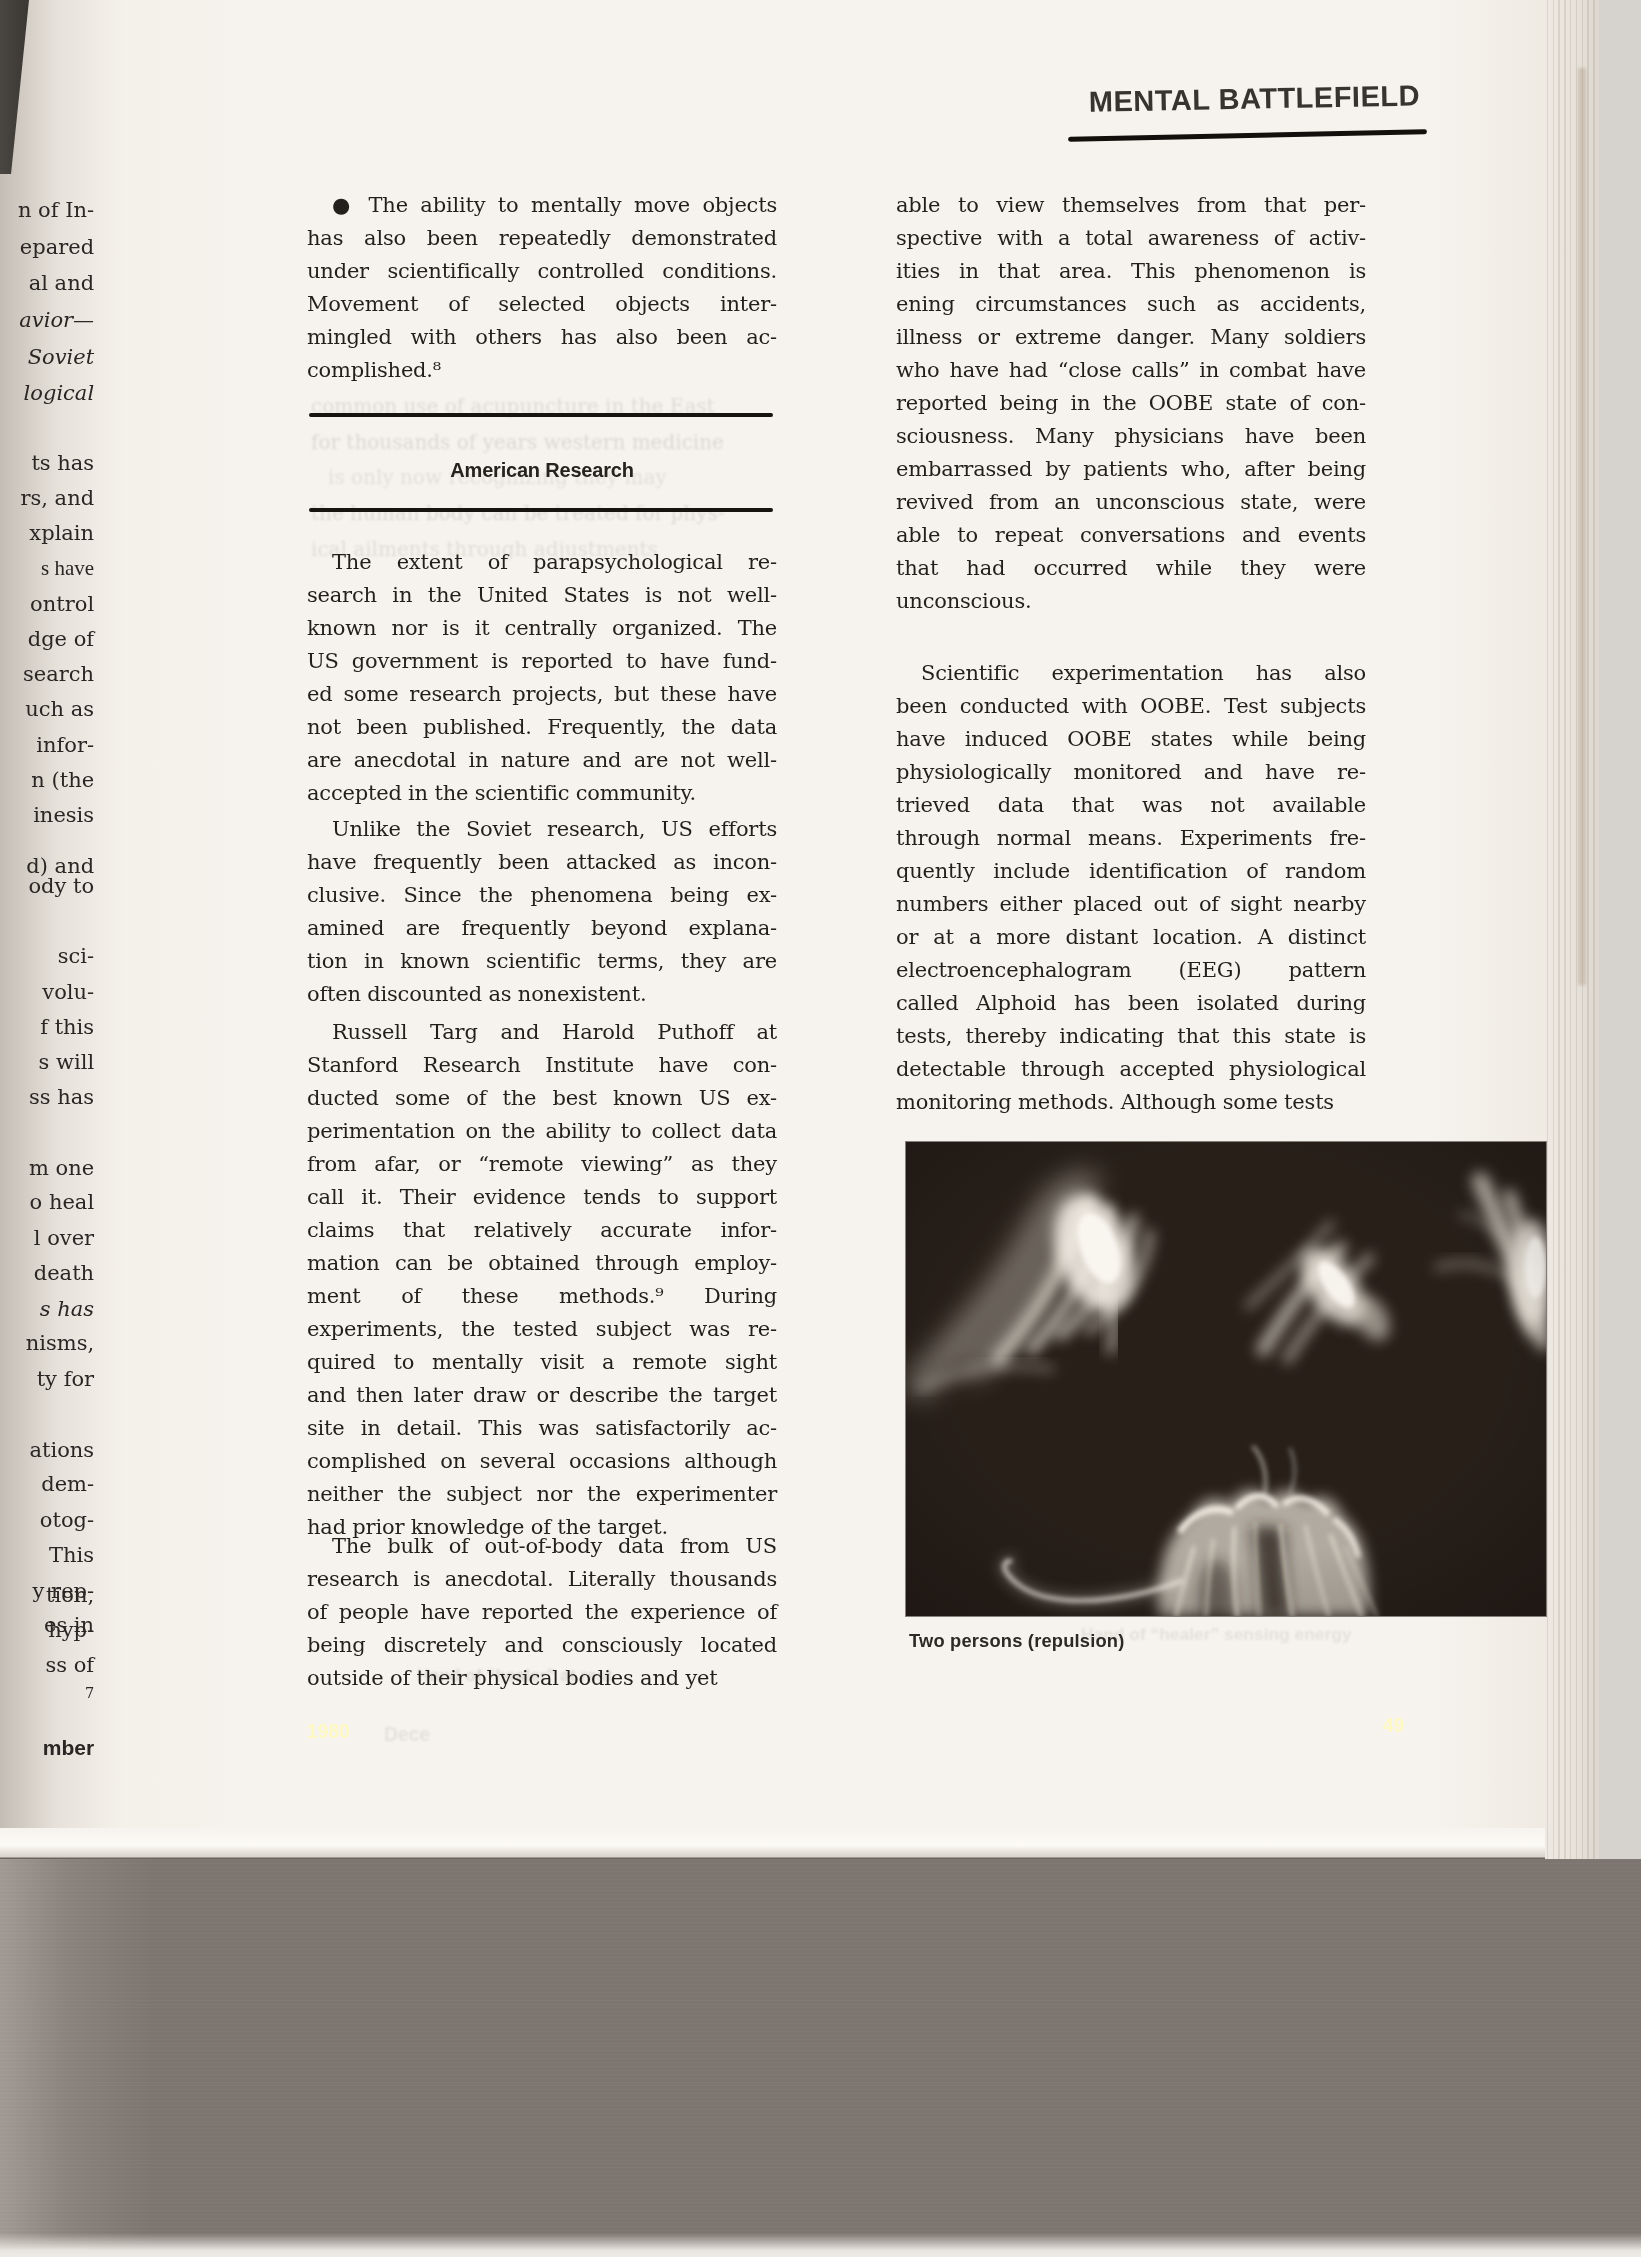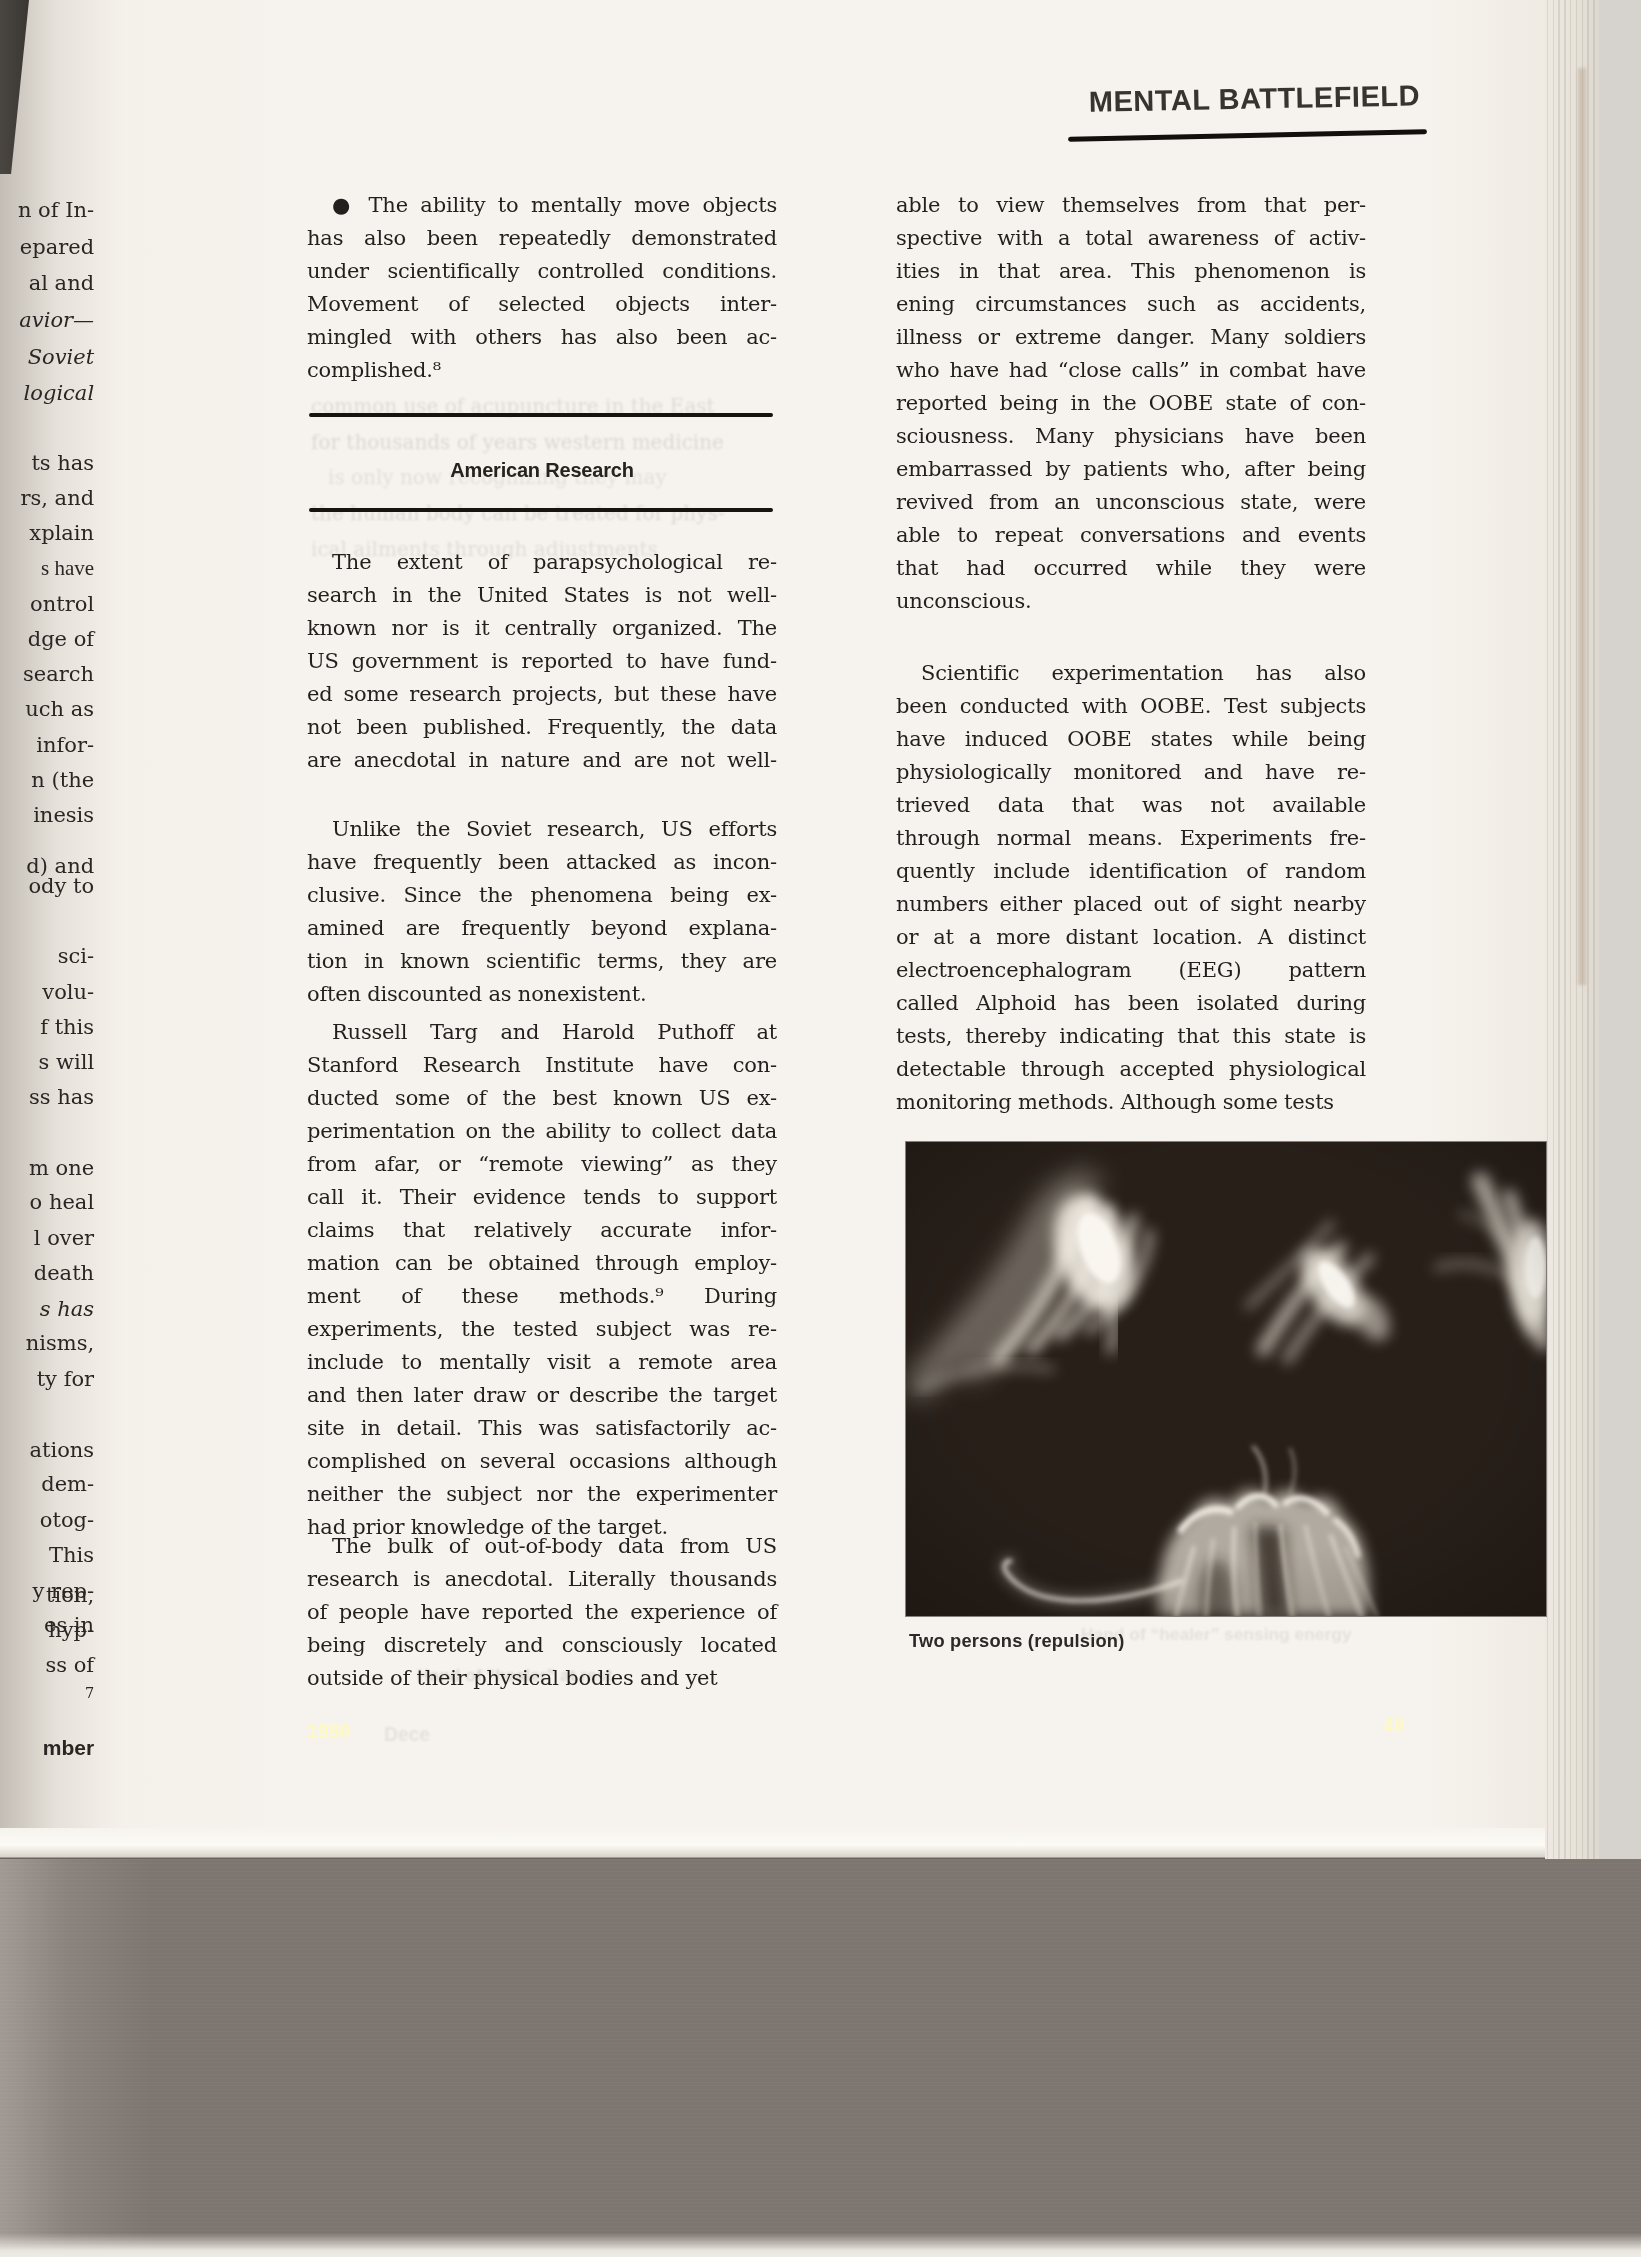--- a/index.html
+++ b/index.html
@@ -153,41 +153,42 @@
     <div class="sec-head" style="top:454px">American Research</div>
     <div class="rule" style="top:508px"></div>
     <div class="para" style="top:546px">
         <div class="line ind">The extent of parapsychological re-</div>
         <div class="line">search in the United States is not well-</div>
         <div class="line">known nor is it centrally organized. The</div>
         <div class="line">US government is reported to have fund-</div>
         <div class="line">ed some research projects, but these have</div>
         <div class="line">not been published. Frequently, the data</div>
         <div class="line">are anecdotal in nature and are not well-</div>
+        <div class="line last">accepted in the scientific community.</div>
       </div>
     <div class="para" style="top:813px">
         <div class="line ind">Unlike the Soviet research, US efforts</div>
         <div class="line">have frequently been attacked as incon-</div>
         <div class="line">clusive. Since the phenomena being ex-</div>
         <div class="line">amined are frequently beyond explana-</div>
         <div class="line">tion in known scientific terms, they are</div>
         <div class="line last">often discounted as nonexistent.</div>
       </div>
     <div class="para" style="top:1016px">
         <div class="line ind">Russell Targ and Harold Puthoff at</div>
         <div class="line">Stanford Research Institute have con-</div>
         <div class="line">ducted some of the best known US ex-</div>
         <div class="line">perimentation on the ability to collect data</div>
         <div class="line">from afar, or “remote viewing” as they</div>
         <div class="line">call it. Their evidence tends to support</div>
         <div class="line">claims that relatively accurate infor-</div>
         <div class="line">mation can be obtained through employ-</div>
         <div class="line">ment of these methods.⁹ During</div>
         <div class="line">experiments, the tested subject was re-</div>
-        <div class="line">include to mentally visit a remote area</div>
+        <div class="line">quired to mentally visit a remote sight</div>
         <div class="line">and then later draw or describe the target</div>
         <div class="line">site in detail. This was satisfactorily ac-</div>
         <div class="line">complished on several occasions although</div>
         <div class="line">neither the subject nor the experimenter</div>
         <div class="line last">had prior knowledge of the target.</div>
       </div>
     <div class="para" style="top:1530px">
         <div class="line ind">The bulk of out-of-body data from US</div>
         <div class="line">research is anecdotal. Literally thousands</div>
         <div class="line">of people have reported the experience of</div>

